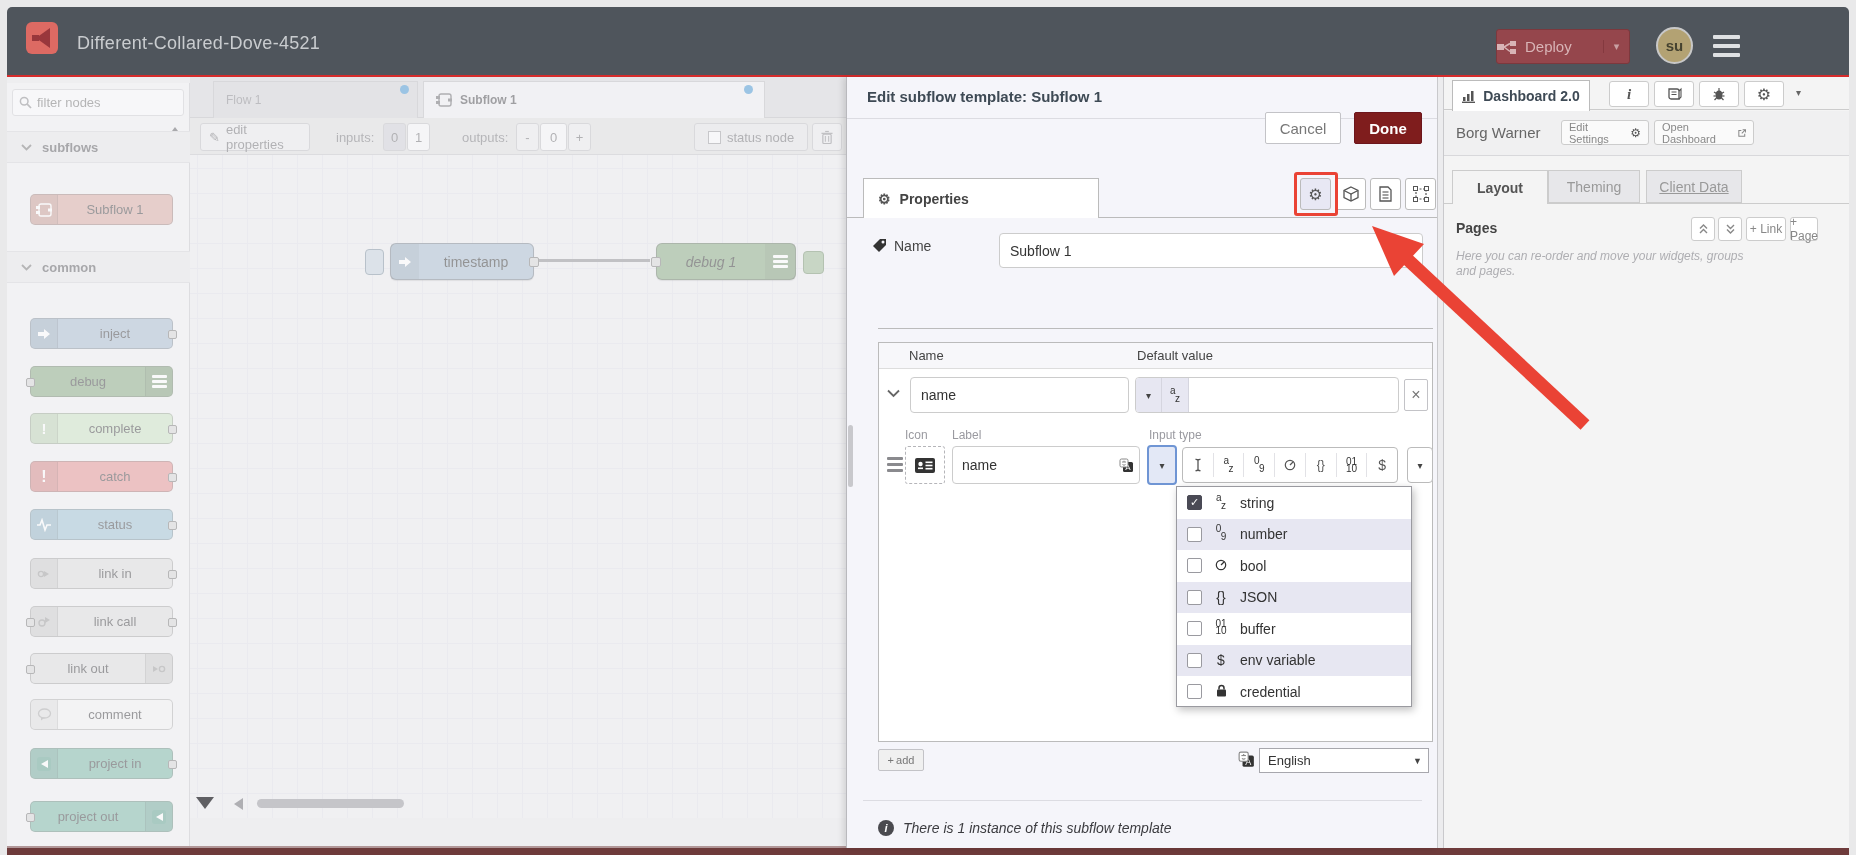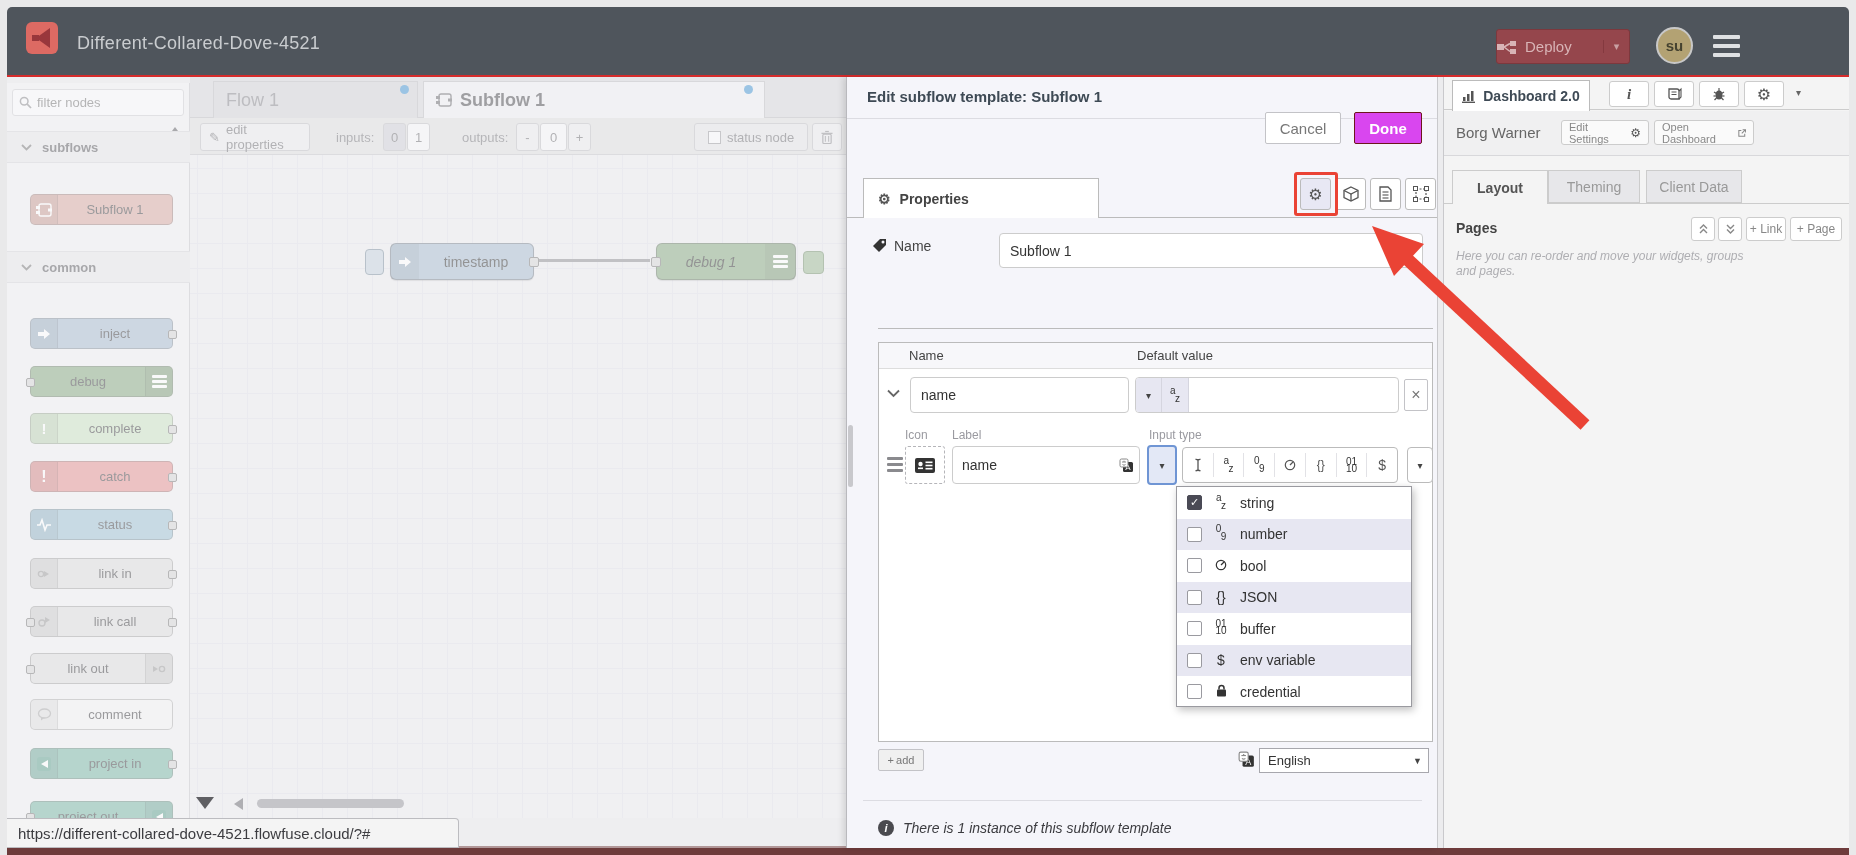--- a/index.html
+++ b/index.html
@@ -28,21 +28,21 @@
   .pnode .nicon.left { border-right:1px solid rgba(0,0,0,.12); border-radius:4px 0 0 4px; }
   .pnode .nicon.right { border-left:1px solid rgba(0,0,0,.12); border-radius:0 4px 4px 0; }
   .pnode .nlabel { flex:1; display:flex; align-items:center; justify-content:center; }
   .port { position:absolute; width:9px; height:9px; background:#d4d4d4; border:1px solid #7a7a7a; border-radius:2px; top:11px; }
   .port.l { left:-5px; } .port.r { right:-5px; }
   .tri-up { width:0; height:0; border-left:9px solid transparent; border-right:9px solid transparent; border-bottom:12px solid #5f5f63; }
   .tri-down { width:0; height:0; border-left:9px solid transparent; border-right:9px solid transparent; border-top:12px solid #5f5f63; }
 
   
   .tabbar { position:absolute; left:190px; top:77px; width:656px; height:41px; background:#d7d7db; border-bottom:1px solid #bcbcc0; }
-  .ftab { position:absolute; top:4px; height:37px; border:1px solid #bdbdc1; border-bottom:0; background:#d2d2d6; color:#87878c; font-size:18px; display:flex; align-items:center; padding:0 12px; gap:8px; }
+  .ftab { position:absolute; top:4px; height:37px; border:1px solid #bdbdc1; border-bottom:0; background:#d2d2d6; color:#87878c; font-size:12px; display:flex; align-items:center; padding:0 12px; gap:8px; }
   .ftab.active { background:#efeff2; color:#4a4a4f; font-weight:bold; }
   .dot { position:absolute; width:9px; height:9px; border-radius:50%; background:#4394d2; }
   .wtoolbar { position:absolute; left:190px; top:118px; width:656px; height:37px; background:#dededf; border-bottom:1px solid #c5c5c8; }
   .tbtn { position:absolute; top:5px; height:28px; background:#ebebed; border:1px solid #bfbfc3; border-radius:3px; color:#6f6f73; font-size:13px; display:flex; align-items:center; justify-content:center; gap:6px; padding:0 8px; }
   .tlabel { position:absolute; top:12px; font-size:13px; color:#77777b; }
   .canvas { position:absolute; left:190px; top:155px; width:656px; height:663px; background:#ececef;
     background-image:linear-gradient(to right, #e0e0e8 1px, transparent 1px), linear-gradient(to bottom, #e0e0e8 1px, transparent 1px);
     background-size:25px 25px; background-position:7px 13px; }
   .cnode { position:absolute; height:37px; border:1px solid rgba(60,60,60,.45); border-radius:6px; font-size:14px; color:#333; display:flex; align-items:stretch; box-shadow:0 1px 1px rgba(0,0,0,.15); }
   .cnode .nicon { width:28px; background:rgba(0,0,0,.08); display:flex; align-items:center; justify-content:center; }
@@ -50,21 +50,21 @@
   .cport { position:absolute; width:10px; height:10px; background:#d4d4d4; border:1px solid #7a7a7a; border-radius:2px; top:13px; }
   .hscroll { position:absolute; left:67px; top:644px; width:147px; height:9px; background:#97979d; border-radius:5px; }
 
   .dim { position:absolute; left:7px; top:77px; width:839px; height:771px; background:rgba(243,243,246,.5); z-index:5; }
 
   
   .tray { position:absolute; left:846px; top:77px; width:591px; height:771px; background:#f5f5fa; border-left:1px solid #b9b9bd; box-shadow:-3px 0 6px rgba(0,0,0,.12); z-index:10; }
   .tray-title { position:absolute; left:20px; top:11px; font-size:15px; font-weight:bold; color:#3e4a55; }
   .tray-sep { position:absolute; left:0; top:41px; width:591px; height:1px; background:#dcdce2; }
   .btn { border:1px solid #c3c3c7; background:#fff; border-radius:2px; font-size:15px; color:#777; display:flex; align-items:center; justify-content:center; cursor:pointer; }
-  .btn.done { background:#d946ef; border-color:#6d161d; color:#fff; font-weight:bold; }
+  .btn.done { background:#7f1d1d; border-color:#6d161d; color:#fff; font-weight:bold; }
   .edit-tab { position:absolute; left:16px; top:101px; width:236px; height:40px; background:#fff; border:1px solid #bbb; border-bottom:0; display:flex; align-items:center; gap:9px; padding-left:14px; font-size:14px; font-weight:bold; color:#444; z-index:2; }
   .tabrow-line { position:absolute; left:0; top:140px; width:591px; height:1px; background:#bbb; }
   .mini-btn { position:absolute; top:101px; width:31px; height:32px; background:#fff; border:1px solid #bbb; border-radius:3px; display:flex; align-items:center; justify-content:center; color:#555; }
   .mini-btn.sel { background:#e8e8f4; }
   .field-label { font-size:14px; color:#444; }
   .txt-input { background:#fff; border:1px solid #ccc; border-radius:4px; font-size:14px; color:#333; padding:0 10px; outline:0; }
   .env-tab { position:absolute; top:211px; height:41px; display:flex; align-items:center; justify-content:center; font-size:14px; border:1px solid #bbb; z-index:2; }
   .env-tab.active { background:#fff; border-bottom:0; font-weight:bold; color:#3e4a55; }
   .env-tab.inactive { background:#e6e6f0; color:#888; }
   .envrow-line { position:absolute; left:31px; top:251px; width:555px; height:1px; background:#bbb; }
@@ -611,42 +611,41 @@
         <span>Open Dashboard</span>
         <svg width="10" height="10" viewBox="0 0 10 10">
             <path d="M4,2 H1 V9 H8 V6" stroke="#888" fill="none" stroke-width="1.2"></path>
             <path d="M5.5,1 H9 V4.5 M9,1 L4.5,5.5" stroke="#888" fill="none" stroke-width="1.2"></path>
           </svg>
       </div>
     </div>
 
     <div class="sb-tab2 active" style="left:8px;width:96px;border-color:#ccc;">Layout</div>
     <div class="sb-tab2 inactive" style="left:104px;width:92px;">Theming</div>
-    <div class="sb-tab2 inactive" style="left:202px;width:96px;">Client Data</div>
+    <div class="sb-tab2 inactive" style="left:202px;width:96px;text-decoration:underline;">Client Data</div>
     <div class="sb-tabline"></div>
 
     <div class="abs" style="left:12px;top:143px;font-size:14px;font-weight:bold;color:#444;">Pages</div>
     <div class="pg-btn" style="left:247px;width:24px;">
       <svg width="9" height="10" viewBox="0 0 9 10">
           <polyline points="1,4.5 4.5,1 8,4.5" stroke="#888" fill="none" stroke-width="1.4"></polyline>
           <polyline points="1,9 4.5,5.5 8,9" stroke="#888" fill="none" stroke-width="1.4"></polyline>
         </svg>
     </div>
     <div class="pg-btn" style="left:274px;width:24px;">
       <svg width="9" height="10" viewBox="0 0 9 10">
           <polyline points="1,1 4.5,4.5 8,1" stroke="#888" fill="none" stroke-width="1.4"></polyline>
           <polyline points="1,5.5 4.5,9 8,5.5" stroke="#888" fill="none" stroke-width="1.4"></polyline>
         </svg>
     </div>
     <div class="pg-btn" style="left:302px;width:40px;">+ Link</div>
-    <div class="pg-btn" style="left:346px;width:52px;">+ Page</div>
+    <div class="pg-btn" style="left:346px;width:28px;">+ Page</div>
     <div class="hint">Here you can re-order and move your widgets, groups and pages.</div>
   </div>
 
-  <div class="urlbar">https://different-collared-dove-4521.flowfuse.cloud/?#</div>
   <div class="bottomstrip"></div>
 
   <div class="anno-box"></div>
   <svg class="anno-svg">
     <line x1="1585" y1="425" x2="1406" y2="258" stroke="#ea4335" stroke-width="13"></line>
     <polygon points="1372,226 1424,244 1394,276" fill="#ea4335"></polygon>
   </svg>
 
 </div>
 

